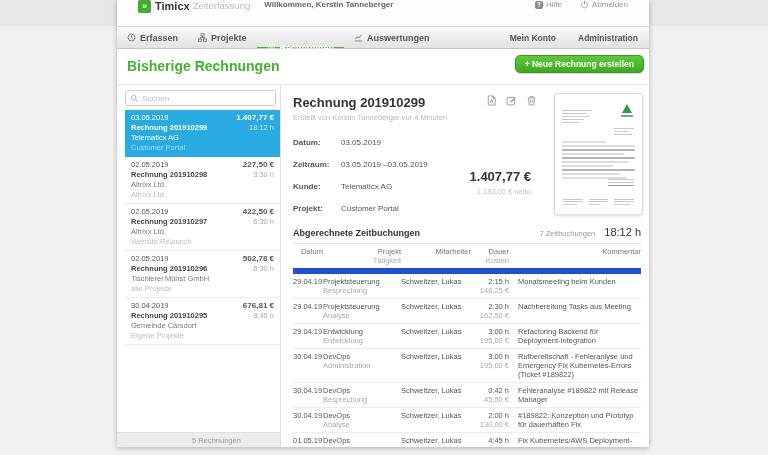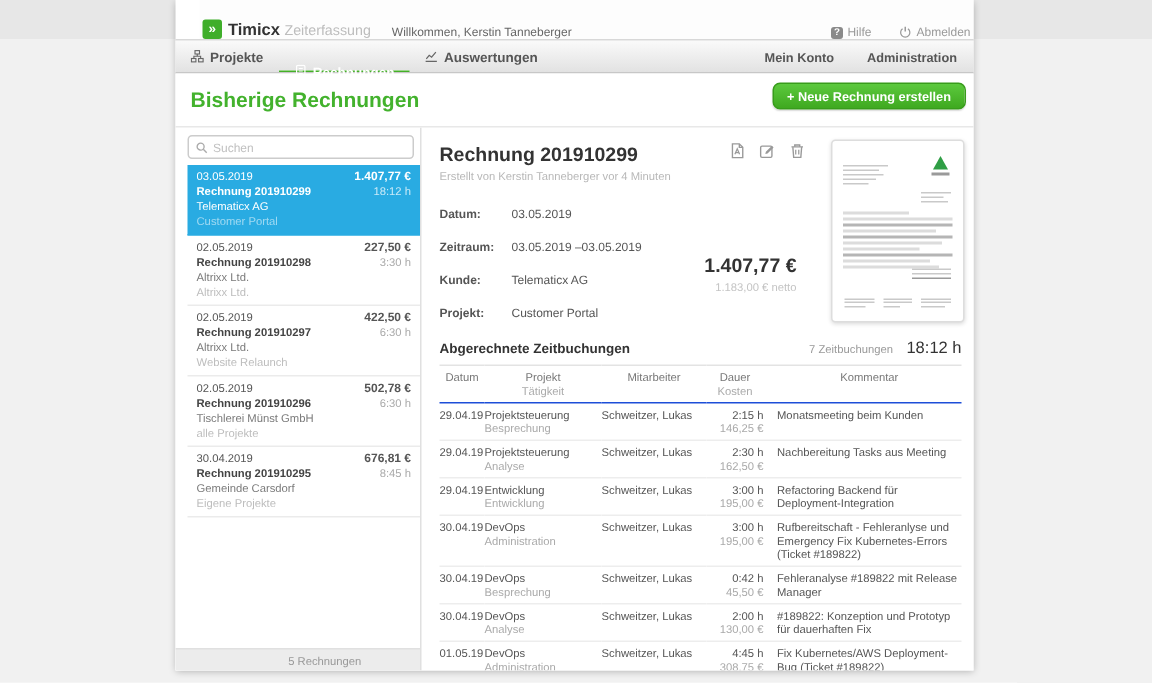--- a/index.html
+++ b/index.html
@@ -3,27 +3,27 @@
 <meta charset="utf-8">
 <style>
   * { margin:0; padding:0; box-sizing:border-box; }
   html,body { width:768px; height:455px; overflow:hidden;
     font-family:"Liberation Sans", sans-serif; background:#f1f1f1; }
   .topstrip { position:absolute; left:0; top:0; width:768px; height:26px; background:#e7e7e7; }
   .container { position:absolute; left:117px; top:0; width:532px; height:447px;
     background:#fff; box-shadow:0 1px 5px rgba(0,0,0,.28); }
 
   
-  .hdr { height:26px; display:flex; align-items:flex-end; padding:0 2px; background:#fdfdfd;margin-left:16px; }
+  .hdr { height:26px; display:flex; align-items:flex-start; padding:0 21px; background:#fdfdfd; }
   .logo-ic { width:13px; height:13px; background:#3fae2a; border-radius:2px; color:#fff;
     font-weight:bold; font-size:9px; line-height:12px; text-align:center; }
   .logo-ic::before { content:"\00BB"; }
   .brand { font-size:11px; font-weight:bold; color:#333; margin-left:4px; }
   .brand-suffix { font-size:9.5px; color:#bdbdbd; margin-left:3px; }
-  .welcome { font-size:8px; font-weight:normal; color:#666; margin-left:14px; }
+  .welcome { font-size:8px; font-weight:bold; color:#666; margin-left:14px; }
   .hdr-right { margin-left:auto; display:flex; align-items:center; gap:18px; }
   .hdr-link { display:flex; align-items:center; gap:3px; font-size:8px; color:#999; cursor:pointer; }
   .help-ic { width:8px; height:8px; background:#8a8a8a; border-radius:2px; color:#fff;
     font-size:6.5px; font-weight:bold; line-height:8px; text-align:center; }
   .help-ic::before { content:"?"; }
   .ic12 { width:11px; height:11px; display:inline-block; }
   .ic9 { width:9px; height:9px; display:inline-block; }
 
   
   .nav { height:23px; background:linear-gradient(#fafafa,#e2e2e2);
@@ -109,22 +109,22 @@
   .t-fcol { flex:1; }
   .t-fcol .t-bar { margin-bottom:1.5px; }
 
   
   .bookings { margin-top:4px; }
   .bk-head { display:flex; align-items:baseline; padding-bottom:5px; }
   .bk-title { font-size:9px; font-weight:bold; color:#333; }
   .bk-count { margin-left:auto; font-size:7.5px; color:#999; }
   .bk-total { font-size:11px; color:#333; margin-left:9px; }
   table.bk { width:100%; border-collapse:collapse; table-layout:fixed; }
-  table.bk th { text-align:center; font-weight:normal; font-size:7.5px; color:#777;
-    padding:3px 0 3px; border-top:1px solid #e3e3e3; border-bottom:1px solid #1d4ed8;
+  table.bk th { text-align:right; font-weight:normal; font-size:7.5px; color:#777;
+    padding:3px 0 3px; border-top:1px solid #e3e3e3; border-bottom:6px solid #1d4ed8;
     line-height:9px; vertical-align:top; }
   table.bk th .sub, table.bk td .sub { color:#aaa; }
   table.bk td { font-size:7.5px; color:#555; padding:3px 0 3px; vertical-align:top;
     border-bottom:1px solid #ededed; line-height:9px; }
   .col-date { width:30px; }
   .col-proj { width:78px; }
   .col-emp  { width:70px; }
   .col-dur  { width:45px; }
   .col-com  { }
   .dur { text-align:right; padding-right:7px !important; }
@@ -154,20 +154,29 @@
               <path d="M6 1.2v4.2" stroke="#999" stroke-width="1.3" fill="none"></path>
               <path d="M3.6 2.9a4.1 4.1 0 1 0 4.8 0" stroke="#999" stroke-width="1.1" fill="none"></path>
             </svg>
         </span>
         <span>Abmelden</span>
       </span>
     </div>
   </div>
 
   <div class="nav">
+    <div class="tab">
+      <span class="ic9">
+        <svg viewBox="0 0 12 12" width="9" height="9">
+            <circle cx="6" cy="6" r="4.6" fill="none" stroke="#666" stroke-width="1.1"></circle>
+            <path d="M6 3.3V6l1.9 1.1" fill="none" stroke="#666" stroke-width="1"></path>
+          </svg>
+      </span>
+      <span>Erfassen</span>
+    </div>
     <div class="tab">
       <span class="ic9">
         <svg viewBox="0 0 12 12" width="9" height="9">
             <rect x="4" y="1" width="4" height="3" fill="none" stroke="#666"></rect>
             <rect x="0.8" y="8" width="4" height="3" fill="none" stroke="#666"></rect>
             <rect x="7.2" y="8" width="4" height="3" fill="none" stroke="#666"></rect>
             <path d="M6 4v2M3 8V6h6v2" fill="none" stroke="#666"></path>
           </svg>
       </span>
       <span>Projekte</span>

